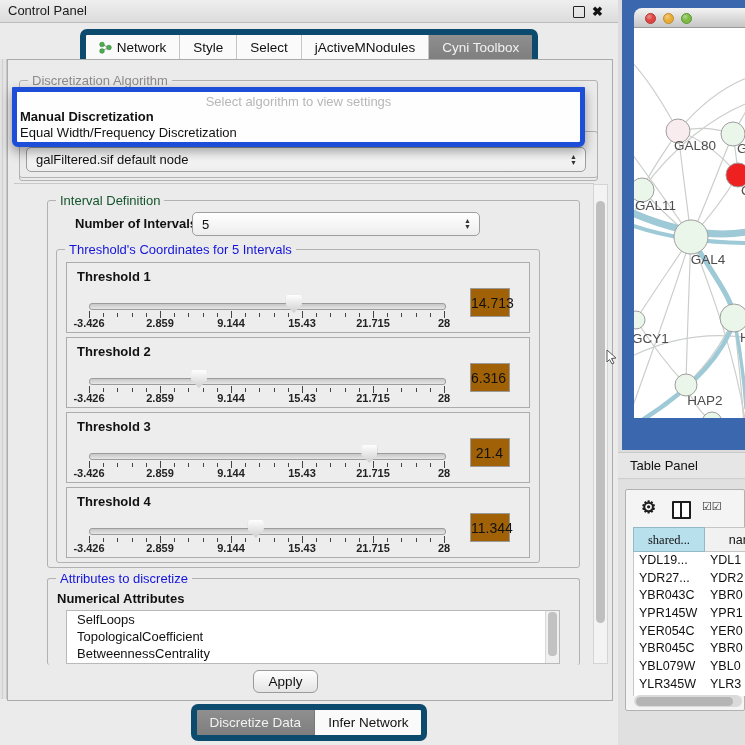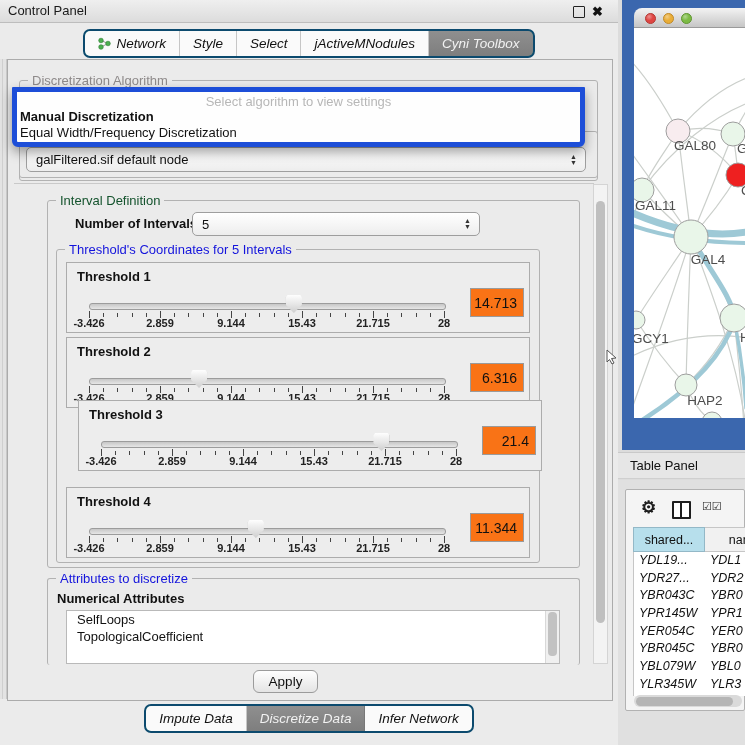--- a/index.html
+++ b/index.html
@@ -8,21 +8,21 @@
 
   
   #control-panel{position:absolute;left:0;top:0;width:618px;height:745px;background:#EBEBEB;}
   .cp-titlebar{position:absolute;left:0;top:0;width:618px;height:22px;
     background:linear-gradient(#EFEFEF,#DCDCDC);border-bottom:1px solid #BDBDBD;}
   .cp-title{position:absolute;left:8px;top:0;line-height:22px;font-size:13px;color:#1a1a1a;}
   .float-btn{position:absolute;left:573px;top:6px;width:10px;height:10px;border:1.6px solid #222;border-radius:1px;background:transparent;}
   .close-btn{position:absolute;left:592px;top:1px;font-size:13px;font-weight:bold;color:#111;line-height:22px;}
 
   .segbar{position:absolute;left:0;width:618px;display:flex;justify-content:center;}
-  .segwrap{display:inline-flex;border:2px solid #0c4a6e;border-radius:7px;overflow:hidden;background:#0f766e;font-style:italic;}
+  .segwrap{display:inline-flex;border:6px solid #0c4a6e;border-radius:7px;overflow:hidden;background:#0f766e;}
   .seg{font-size:13.5px;color:#111;padding:5px 13px;background:#FAFAFA;border-right:1px solid #C6C6C6;display:flex;align-items:center;gap:5px;white-space:nowrap;}
   .seg:last-child{border-right:none;}
   .seg.sel{background:linear-gradient(#8F8F8F,#7E7E7E);color:#F2F2F2;border-right-color:#787878;}
   #top-tabs{top:29px;}
   #bottom-tabs{top:704px;}
 
   .main-panel{position:absolute;left:7px;top:59px;width:604px;height:640px;
     border:1px solid #ABABAB;background:#EBEBEB;}
   .grip-strip{position:absolute;left:0;top:59px;width:6px;height:640px;background:#E3E3E3;border-right:1px solid #C8C8C8;}
   .grip-strip::after{content:"";position:absolute;left:2px;top:0;width:1px;height:100%;background:#CFCFCF;}
@@ -51,21 +51,21 @@
   .vscrollbar .thumb-v{position:absolute;left:2px;top:16px;width:9px;height:422px;border-radius:5px;background:#BFBFBF;}
 
   .th-row{position:absolute;left:66px;width:464px;height:71px;border:1px solid #ACACAC;background:#EDEDED;box-sizing:border-box;}
   .th-label{position:absolute;left:10px;top:6px;font-size:13px;font-weight:bold;color:#111;}
   .track{position:absolute;left:22px;top:40px;width:355px;height:5px;border:1px solid #9C9C9C;border-radius:3px;
     background:linear-gradient(#C7C7C7,#E6E6E6);}
   .thumb{position:absolute;top:32px;width:16px;height:18px;background:linear-gradient(#FEFEFE,#CFCFCF);
     clip-path:polygon(10% 0,90% 0,100% 14%,100% 55%,50% 100%,0 55%,0 14%);filter:drop-shadow(0 0 1px #777);}
   .tick{position:absolute;width:1px;background:#444;}
   .tick-label{position:absolute;top:54px;transform:translateX(-50%);font-size:11px;font-weight:bold;color:#222;white-space:nowrap;}
-  .vbox{position:absolute;left:403px;top:25px;width:54px;height:29px;background:#f97316;border:1px solid #9A9A9A;
+  .vbox{position:absolute;left:403px;top:25px;width:40px;height:29px;background:#a16207;border:1px solid #9A9A9A;
     font-size:14px;color:#111;text-align:right;line-height:29px;padding-right:6px;box-sizing:border-box;}
 
   .num-label{position:absolute;left:75px;top:216px;font-size:13px;font-weight:bold;color:#111;}
   .attr-label{position:absolute;left:57px;top:591px;font-size:13px;font-weight:bold;color:#111;}
   #attr-list{position:absolute;left:66px;top:610px;width:494px;height:54px;background:#FFF;border:1px solid #B9B9B9;overflow:hidden;box-sizing:border-box;}
   .attr-item{height:17px;line-height:17px;font-size:13px;color:#111;padding-left:10px;}
   #attr-list .sb{position:absolute;right:0;top:0;width:13px;height:100%;background:#F0F0F0;border-left:1px solid #D8D8D8;}
   #attr-list .sb .thumb-v{position:absolute;left:2px;top:1px;width:9px;height:44px;border-radius:4px;background:#C2C2C2;}
 
   #apply-btn{position:absolute;left:253px;top:670px;width:63px;height:21px;border:1px solid #9B9B9B;border-radius:6px;
@@ -89,21 +89,21 @@
   .col-icon{position:absolute;left:46px;top:11px;width:15px;height:14px;border:2px solid #1d1d1d;background:#FFF;border-radius:1px;}
   .col-icon::after{content:"";position:absolute;left:6px;top:0;width:2px;height:100%;background:#1d1d1d;}
   .checks{position:absolute;left:76px;top:10px;font-size:11px;color:#222;letter-spacing:0px;}
 
   #tp-table{position:absolute;left:7px;top:37px;width:113px;}
   .hdr-cell{position:absolute;top:0;height:25px;box-sizing:border-box;font-size:12.5px;color:#111;
     text-align:center;line-height:25px;}
   .hdr-sel{background:#B7DFEC;border:1px solid #93B8C7;}
   .hdr-plain{background:#F1F1F1;border:1px solid #C6C6C6;border-left:none;}
   #tp-rows{position:absolute;left:0;top:25px;width:113px;height:144px;background:#FFF;overflow:hidden;border-left:1px solid #C6C6C6;box-sizing:border-box;}
-  .tp-row{position:relative;height:17.7px;line-height:17.7px;font-size:12.5px;color:#111;white-space:nowrap;font-style:italic;}
+  .tp-row{position:relative;height:17.7px;line-height:17.7px;font-size:12.5px;color:#111;white-space:nowrap;}
   .tp-c1{position:absolute;left:5px;}
   .tp-c2{position:absolute;left:76px;}
   #tp-hscroll{position:absolute;left:1px;top:168px;width:108px;height:12px;background:#DADADA;border-radius:6px;}
   #tp-hscroll .thumb-h{position:absolute;left:2px;top:1.5px;width:97px;height:9px;border-radius:5px;background:#B5B5B5;}
 
   #cursor{position:absolute;left:606px;top:349px;z-index:60;}
 </style>
 </head>
 <body>
 
@@ -252,21 +252,21 @@
           <div class="tick" style="left: 377px; top: 48px; height: 7px;"></div>
           <span class="tick-label" style="left: 22px;">-3.426</span>
           <span class="tick-label" style="left: 93px;">2.859</span>
           <span class="tick-label" style="left: 164px;">9.144</span>
           <span class="tick-label" style="left: 235px;">15.43</span>
           <span class="tick-label" style="left: 306px;">21.715</span>
           <span class="tick-label" style="left: 377px;">28</span>
           <div class="thumb" style="left: 124.049px;"></div>
           <div class="vbox">6.316</div>
         </div>
-        <div class="th-row" style="top: 400px; margin-left: 12px;">
+        <div class="th-row" style="top: 412px;">
           <span class="th-label">Threshold 3</span>
           <div class="track"></div>
           <div class="tick" style="left: 22px; top: 48px; height: 7px;"></div>
           <div class="tick" style="left: 36.2px; top: 50px; height: 4px;"></div>
           <div class="tick" style="left: 50.4px; top: 50px; height: 4px;"></div>
           <div class="tick" style="left: 64.6px; top: 50px; height: 4px;"></div>
           <div class="tick" style="left: 78.8px; top: 50px; height: 4px;"></div>
           <div class="tick" style="left: 93px; top: 48px; height: 7px;"></div>
           <div class="tick" style="left: 107.2px; top: 50px; height: 4px;"></div>
           <div class="tick" style="left: 121.4px; top: 50px; height: 4px;"></div>
@@ -338,32 +338,30 @@
       </div>
 
     <div class="gbox" style="left:47px;top:578px;width:531px;height:86px;border-bottom:none;">
       <span class="gtitle blue">Attributes to discretize</span>
     </div>
     <span class="attr-label">Numerical Attributes</span>
     <div id="attr-list">
 
     <div class="attr-item">SelfLoops</div>
         <div class="attr-item">TopologicalCoefficient</div>
+        <div class="attr-item">BetweennessCentrality</div>
         <div class="sb">
           <div class="thumb-v"></div>
         </div>
       </div>
 
     <div id="apply-btn">Apply</div>
 
     <nav class="segbar" id="bottom-tabs">
         <div class="segwrap">
-          <span class="seg">
-            <span>Impute Data</span>
-          </span>
           <span class="seg sel">
             <span>Discretize Data</span>
           </span>
           <span class="seg">
             <span>Infer Network</span>
           </span>
         </div>
       </nav>
   </section>
 
@@ -428,21 +426,21 @@
 
     <div id="tp-bar">
       <span>Table Panel</span>
     </div>
     <div id="tp-body-bg"></div>
     <div id="tp-panel">
       <span class="gear">⚙</span>
       <span class="col-icon"></span>
       <span class="checks">☑☑</span>
       <div id="tp-table">
-        <div class="hdr-cell hdr-sel" style="left:0;width:72px;">shared...</div>
+        <div class="hdr-cell hdr-sel" style="left:0;width:72px;font-family:Liberation Serif, serif;">shared...</div>
         <div class="hdr-cell hdr-plain" style="left:72px;width:80px;">name</div>
         <div id="tp-rows">
             <div class="tp-row">
               <span class="tp-c1">YDL19...</span>
               <span class="tp-c2">YDL1</span>
             </div>
             <div class="tp-row">
               <span class="tp-c1">YDR27...</span>
               <span class="tp-c2">YDR2</span>
             </div>

